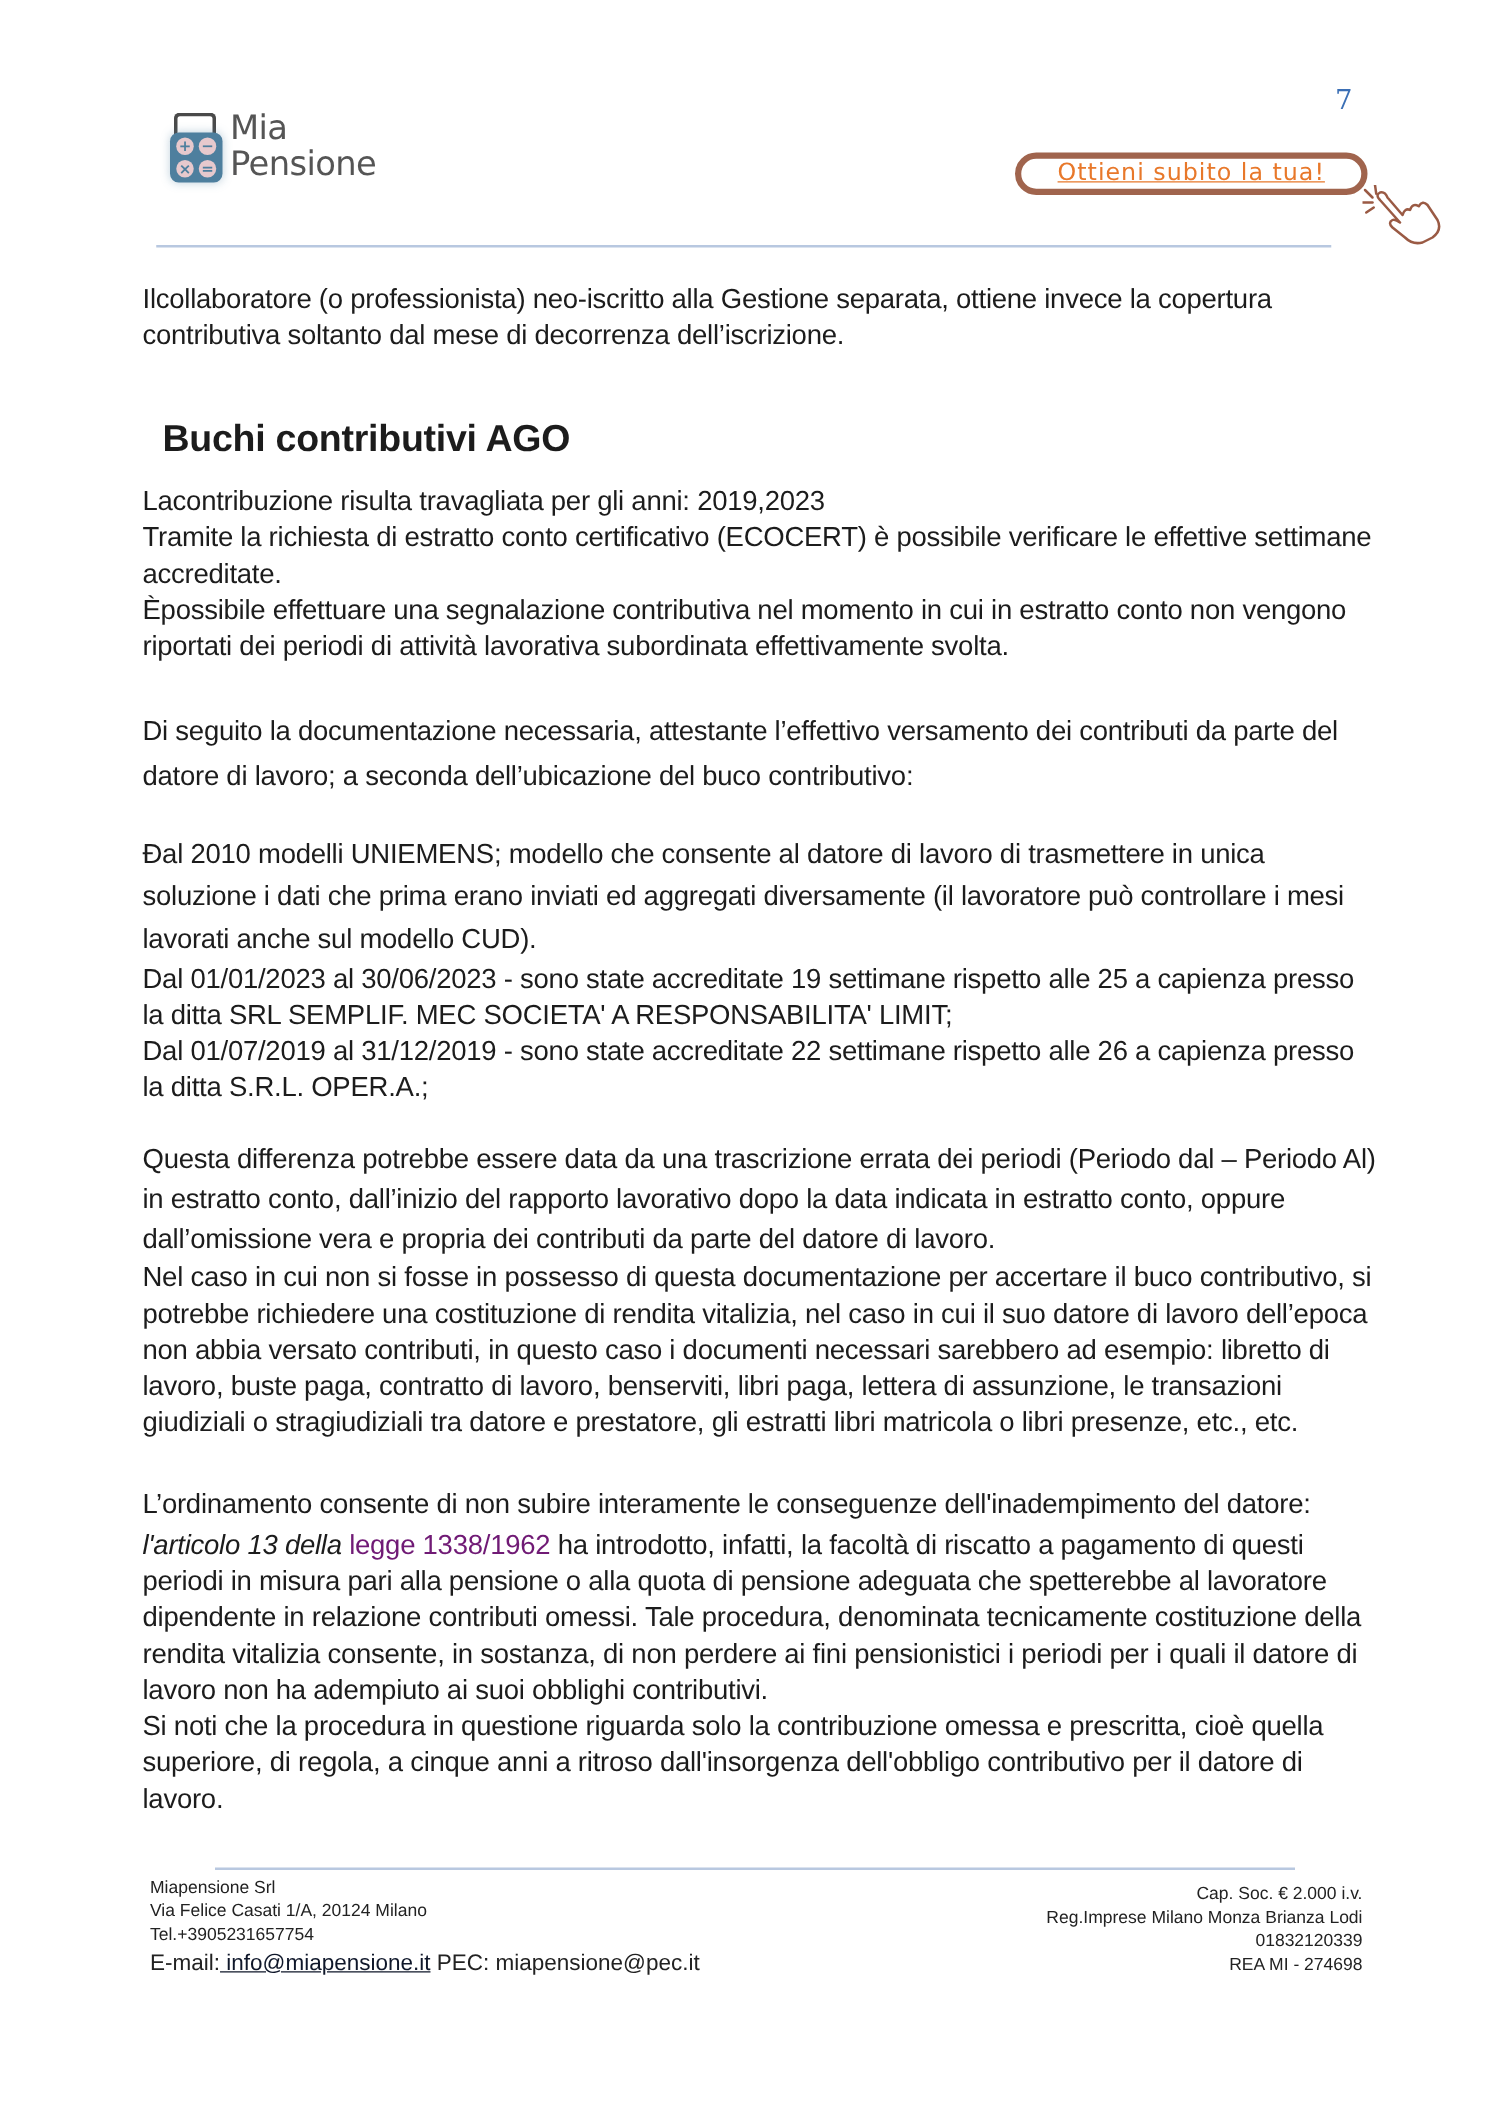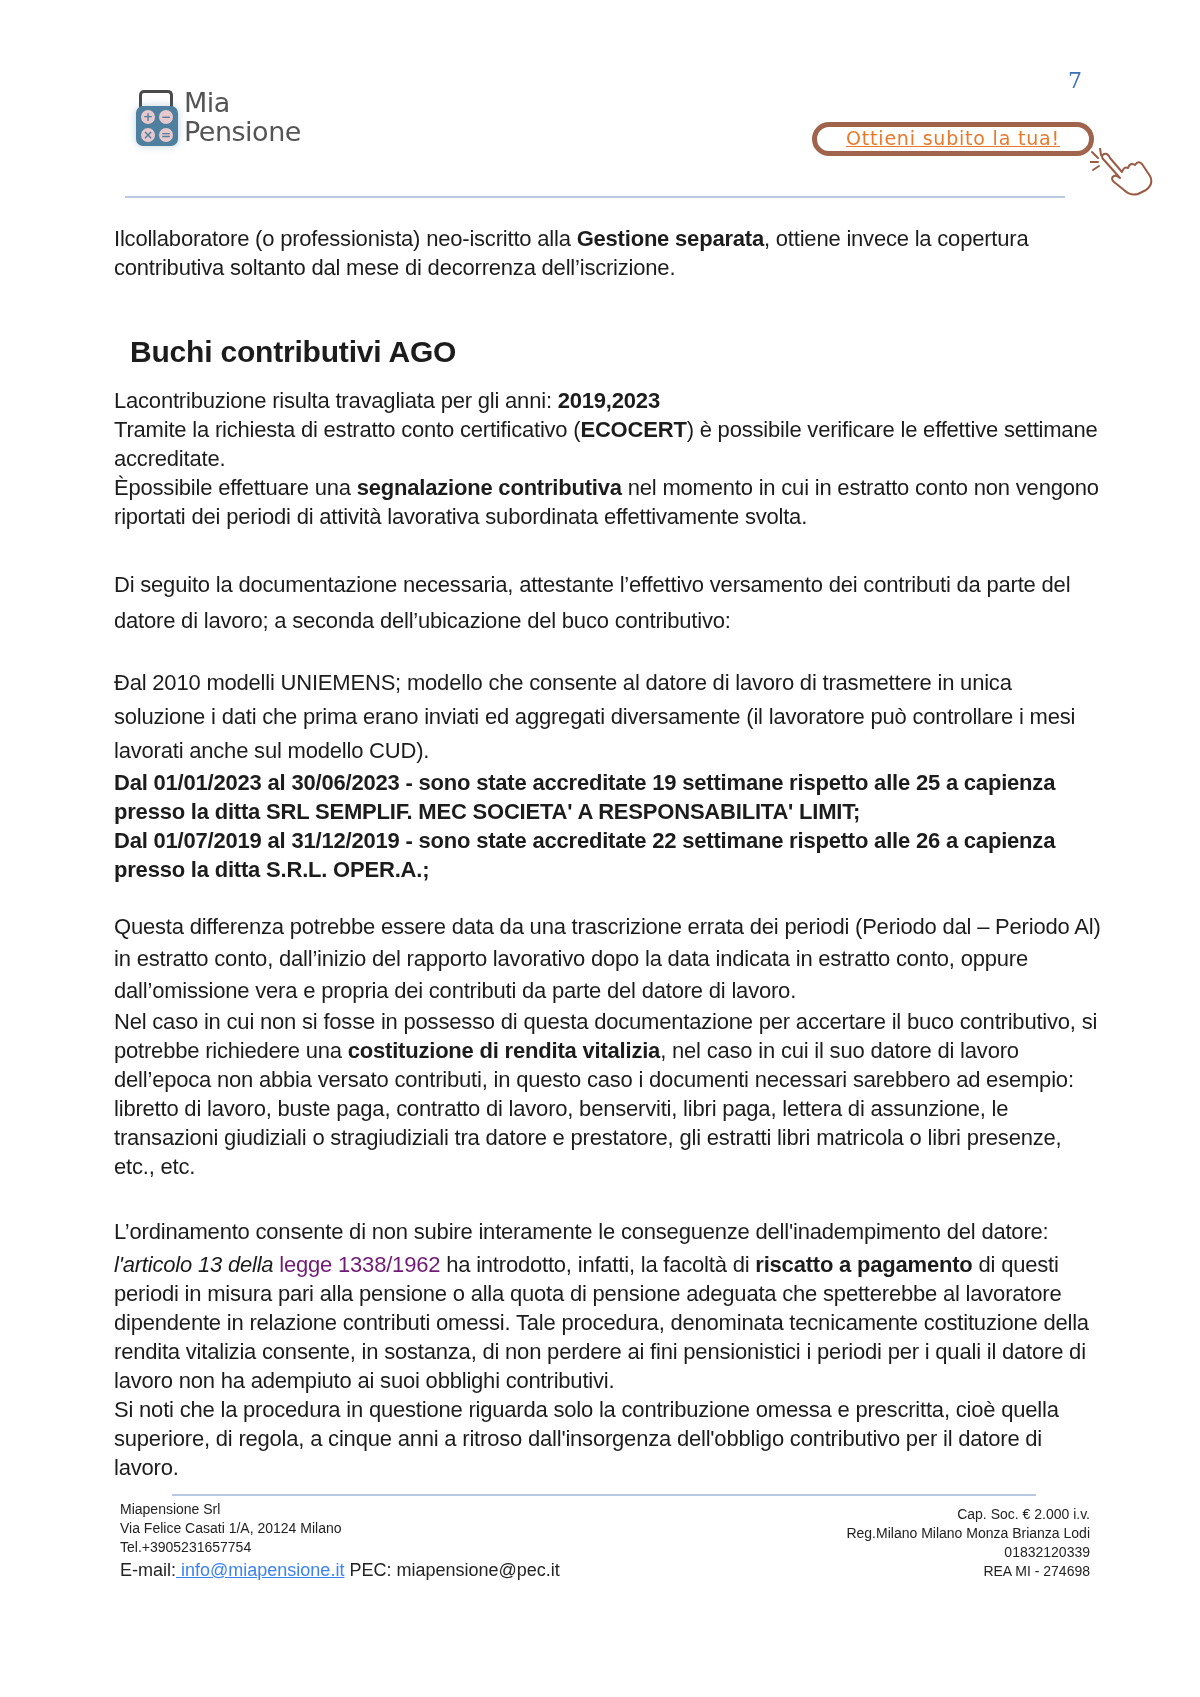--- a/index.html
+++ b/index.html
@@ -19,32 +19,32 @@
          display: flex; justify-content: center; }
   .cta a { color: #e8782a; font-family: "DejaVu Sans", sans-serif; font-size: 19px; text-decoration: underline; letter-spacing: 0.8px; }
   .hand { left: 1090px; top: 148px; width: 66px; height: 48px; }
 
   .hr-top { left: 125px; top: 196px; width: 940px; height: 2px; background: #b8c8e0; }
   .hr-bottom { left: 172px; top: 1494px; width: 864px; height: 2px; background: #b8c8e0; }
 
   
   .content { left: 114px; top: 224px; width: 990px; font-size: 22px; line-height: 29px; letter-spacing: -0.2px; }
   .content p { margin: 0; }
-  .content b { font-weight: bold; }
+  .content b { font-weight: normal; }
   .h2 { font-size: 30px; font-weight: bold; line-height: 36px; margin: 16px; }
   .gap-s { height: 27px; }
   .gap-m { height: 36px; }
   .lh-loose { line-height: 36px; }
   .link { color: #701a75; }
   .ital { font-style: italic; }
 
   
   .foot-left { left: 120px; top: 1500px; font-family: "Liberation Sans", sans-serif; font-size: 14px; line-height: 19px; color: #222; }
   .foot-left .big { font-size: 18px; line-height: 26px; }
-  .foot-left a { color: #3b82f6; text-decoration: underline; }
+  .foot-left a { color: #0f172a; text-decoration: underline; }
   .foot-right { right: 110px; top: 1505px; font-family: "Liberation Sans", sans-serif; font-size: 14px; line-height: 19px; color: #222; text-align: right; }
 </style>
 </head>
 <body>
 
 <div class="abs logo">
   <div class="logo-handle"></div>
   <div class="logo-box">
     <span class="logo-btn" style="left:5px;top:4px;">+</span>
     <span class="logo-btn" style="left:23px;top:4px;">−</span>
@@ -107,16 +107,16 @@
 
 <div class="abs foot-left">
   <div>Miapensione Srl</div>
   <div>Via Felice Casati 1/A, 20124 Milano</div>
   <div>Tel.+3905231657754</div>
   <div class="big"><span>E-mail:</span><a> info@miapensione.it</a><span> PEC: miapensione@pec.it</span></div>
 </div>
 
 <div class="abs foot-right">
   <div>Cap. Soc. € 2.000 i.v.</div>
-  <div>Reg.Milano Milano Monza Brianza Lodi</div>
+  <div>Reg.Imprese Milano Monza Brianza Lodi</div>
   <div>01832120339</div>
   <div>REA MI - 274698</div>
 </div>
 
 </body></html>

